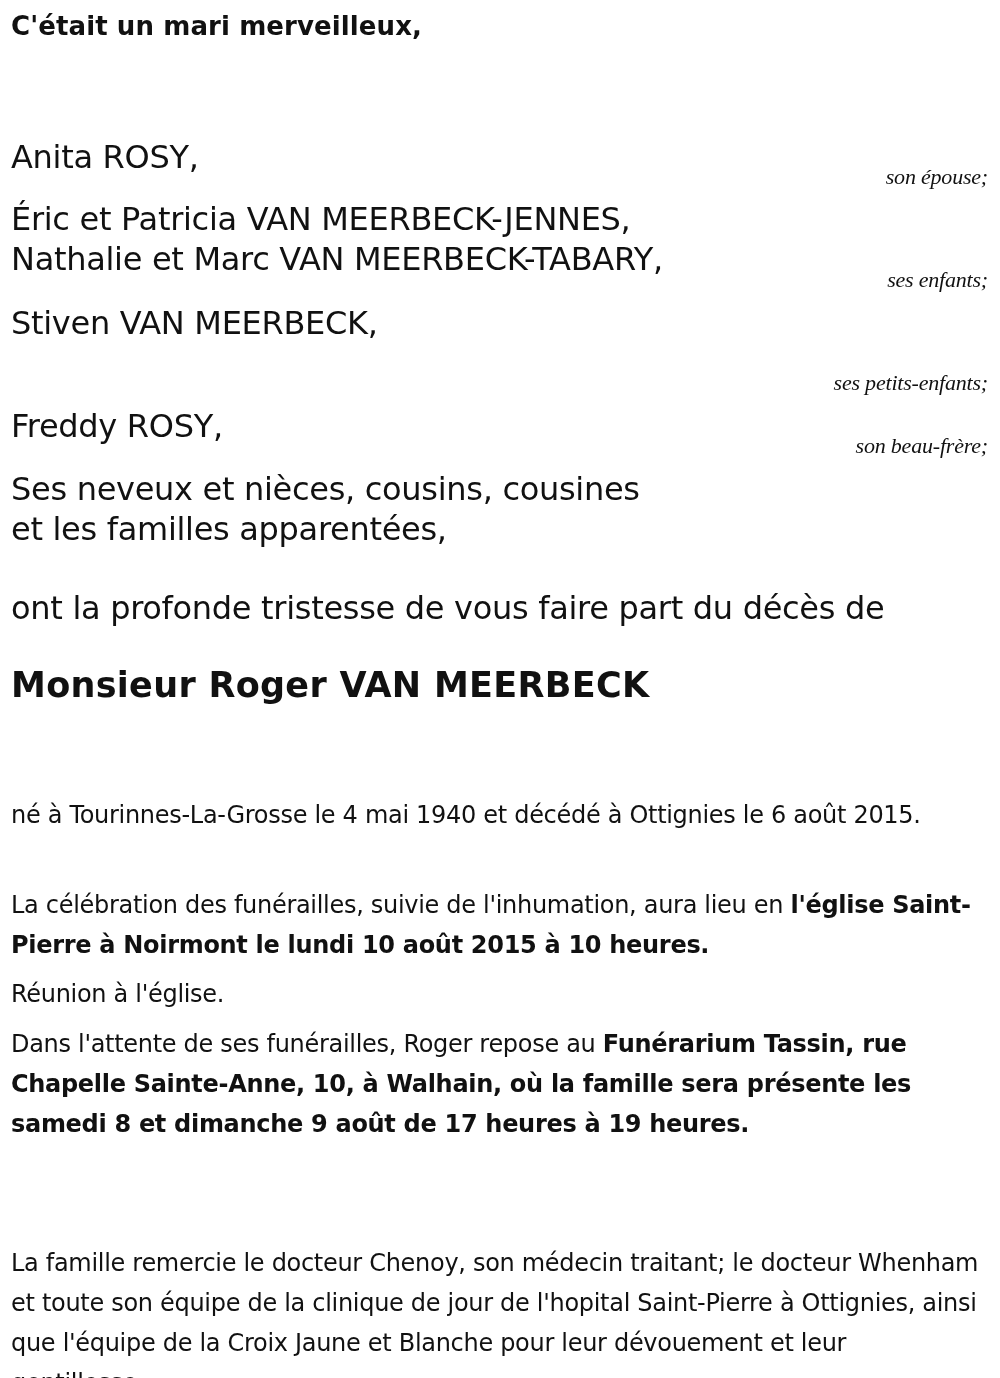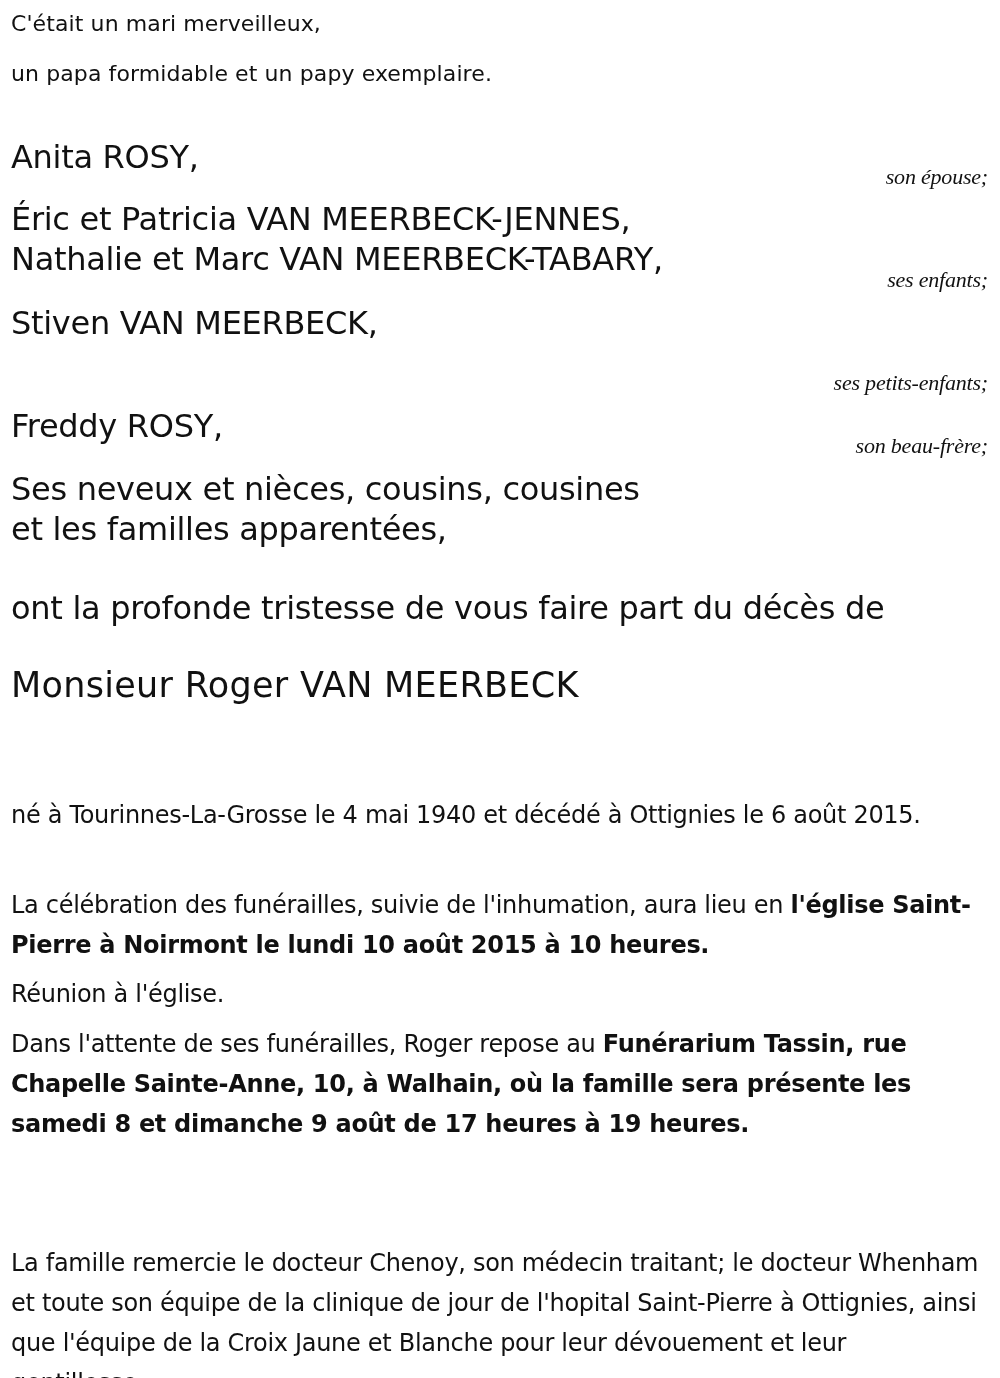--- a/index.html
+++ b/index.html
@@ -15,22 +15,22 @@
       font-family: "DejaVu Sans", sans-serif;
     }
     .page {
       position: relative;
       width: 1000px;
       height: 1378px;
       padding: 0 10px 0 11px;
       box-sizing: border-box;
     }
     .intro {
-      font-weight: normal;
-      font-size: 22px;
+      font-weight: bold;
+      font-size: 26px;
       letter-spacing: 0.1px;
       text-align: center;
     }
     .intro-line-1 { position: absolute; top: 11px; left: 11px; }
     .intro-line-2 { position: absolute; top: 61px; left: 11px; }
 
     .name-line {
       position: absolute;
       left: 11px;
       font-size: 32px;
@@ -44,42 +44,41 @@
       font-style: italic;
       white-space: nowrap;
       letter-spacing: -0.2px;
       font-family: Liberation Serif, serif;
     }
     .deceased-name {
       position: absolute;
       left: 11px;
       top: 665px;
       font-size: 35px;
-      font-weight: normal;
+      font-weight: bold;
       white-space: nowrap;
       letter-spacing: 0.3px;
     }
     .para {
       position: absolute;
       left: 11px;
       width: 982px;
       font-size: 24px;
       line-height: 40px;
       letter-spacing: -0.3px;
       margin-top: 41px;
     }
     .para b { font-weight: bold; }
   </style>
 </head>
 <body>
 
 <div class="page">
 
   <div class="intro intro-line-1">C'était un mari merveilleux,</div>
-  <div class="intro intro-line-2">un papa formidable et un papy exemplaire.</div>
 
   <div class="name-line" style="top:138px">Anita ROSY,</div>
   <div class="relation" style="top:164px">son épouse;</div>
 
   <div class="name-line" style="top:200px">Éric et Patricia VAN MEERBECK-JENNES,</div>
   <div class="name-line" style="top:240px">Nathalie et Marc VAN MEERBECK-TABARY,</div>
   <div class="relation" style="top:267px">ses enfants;</div>
 
   <div class="name-line" style="top:304px">Stiven VAN MEERBECK,</div>
   <div class="relation" style="top:370px">ses petits-enfants;</div>

